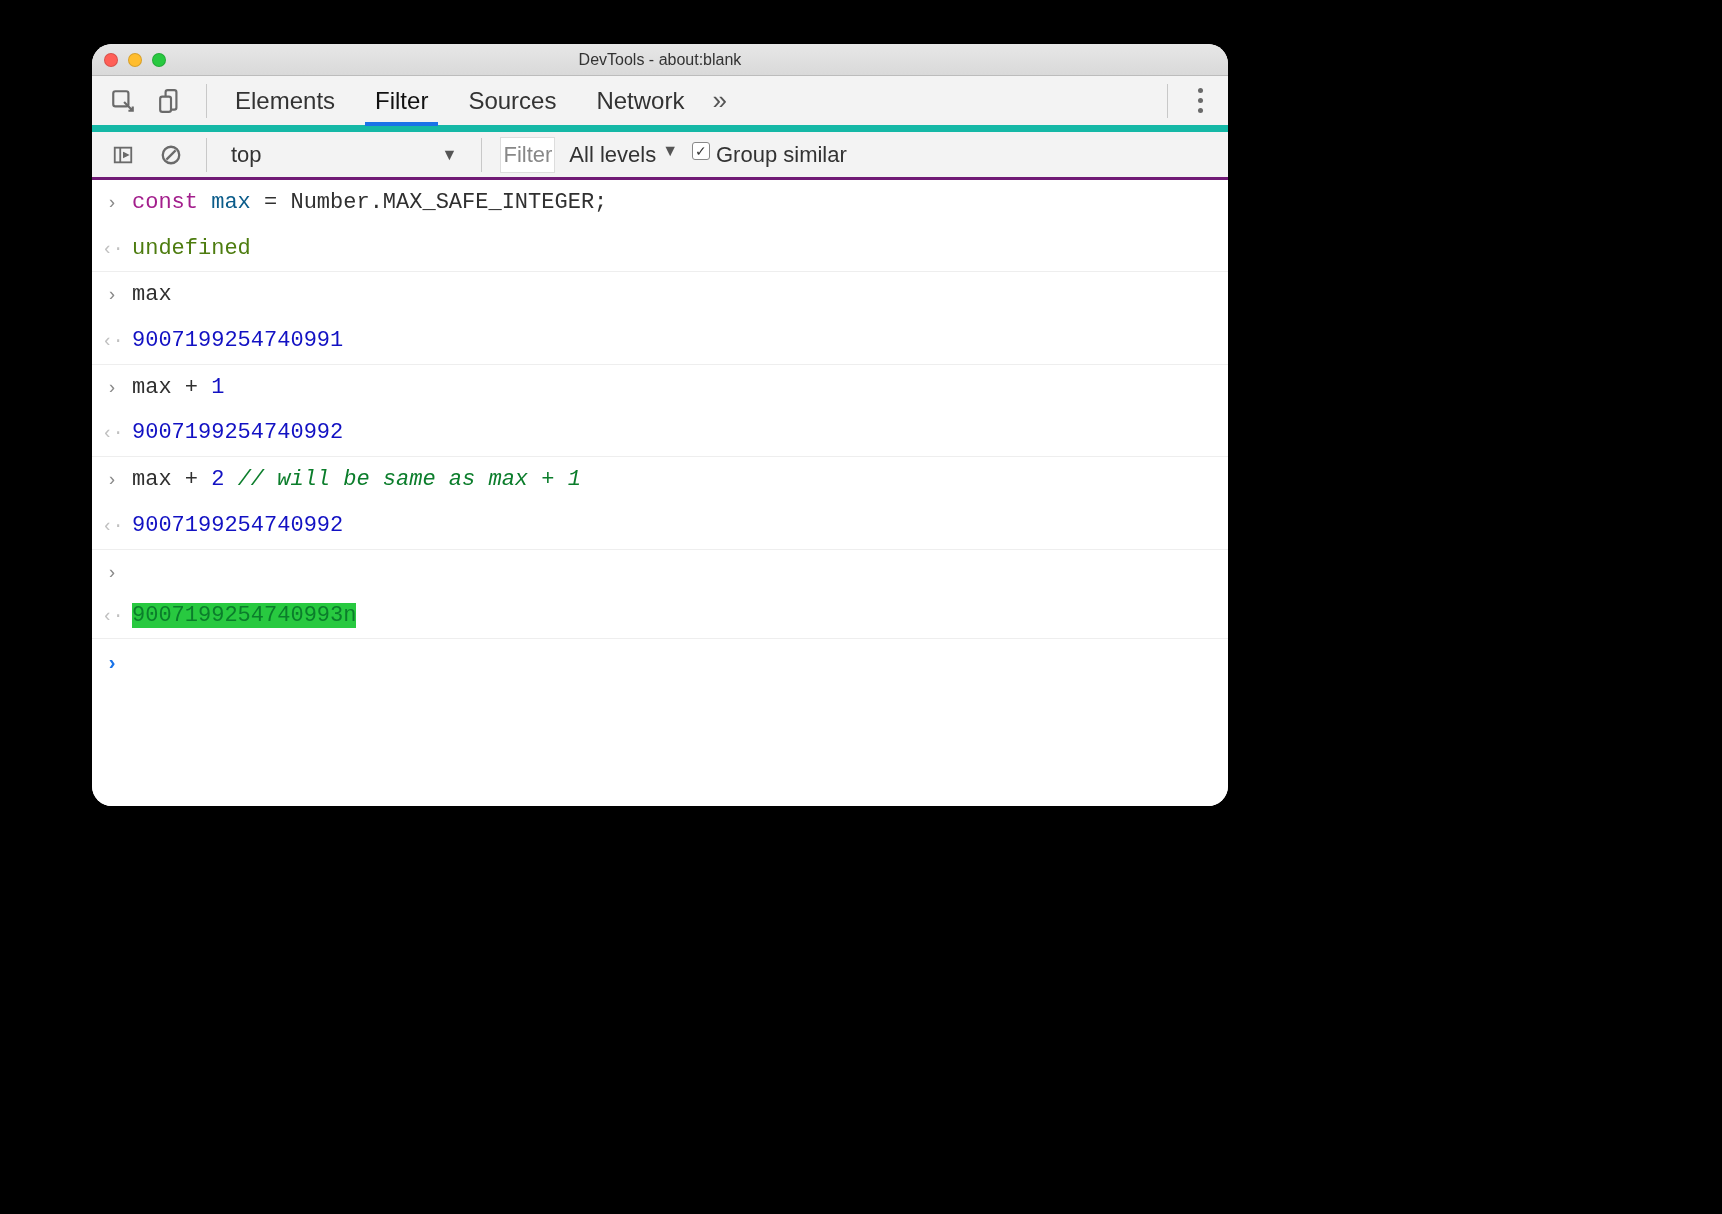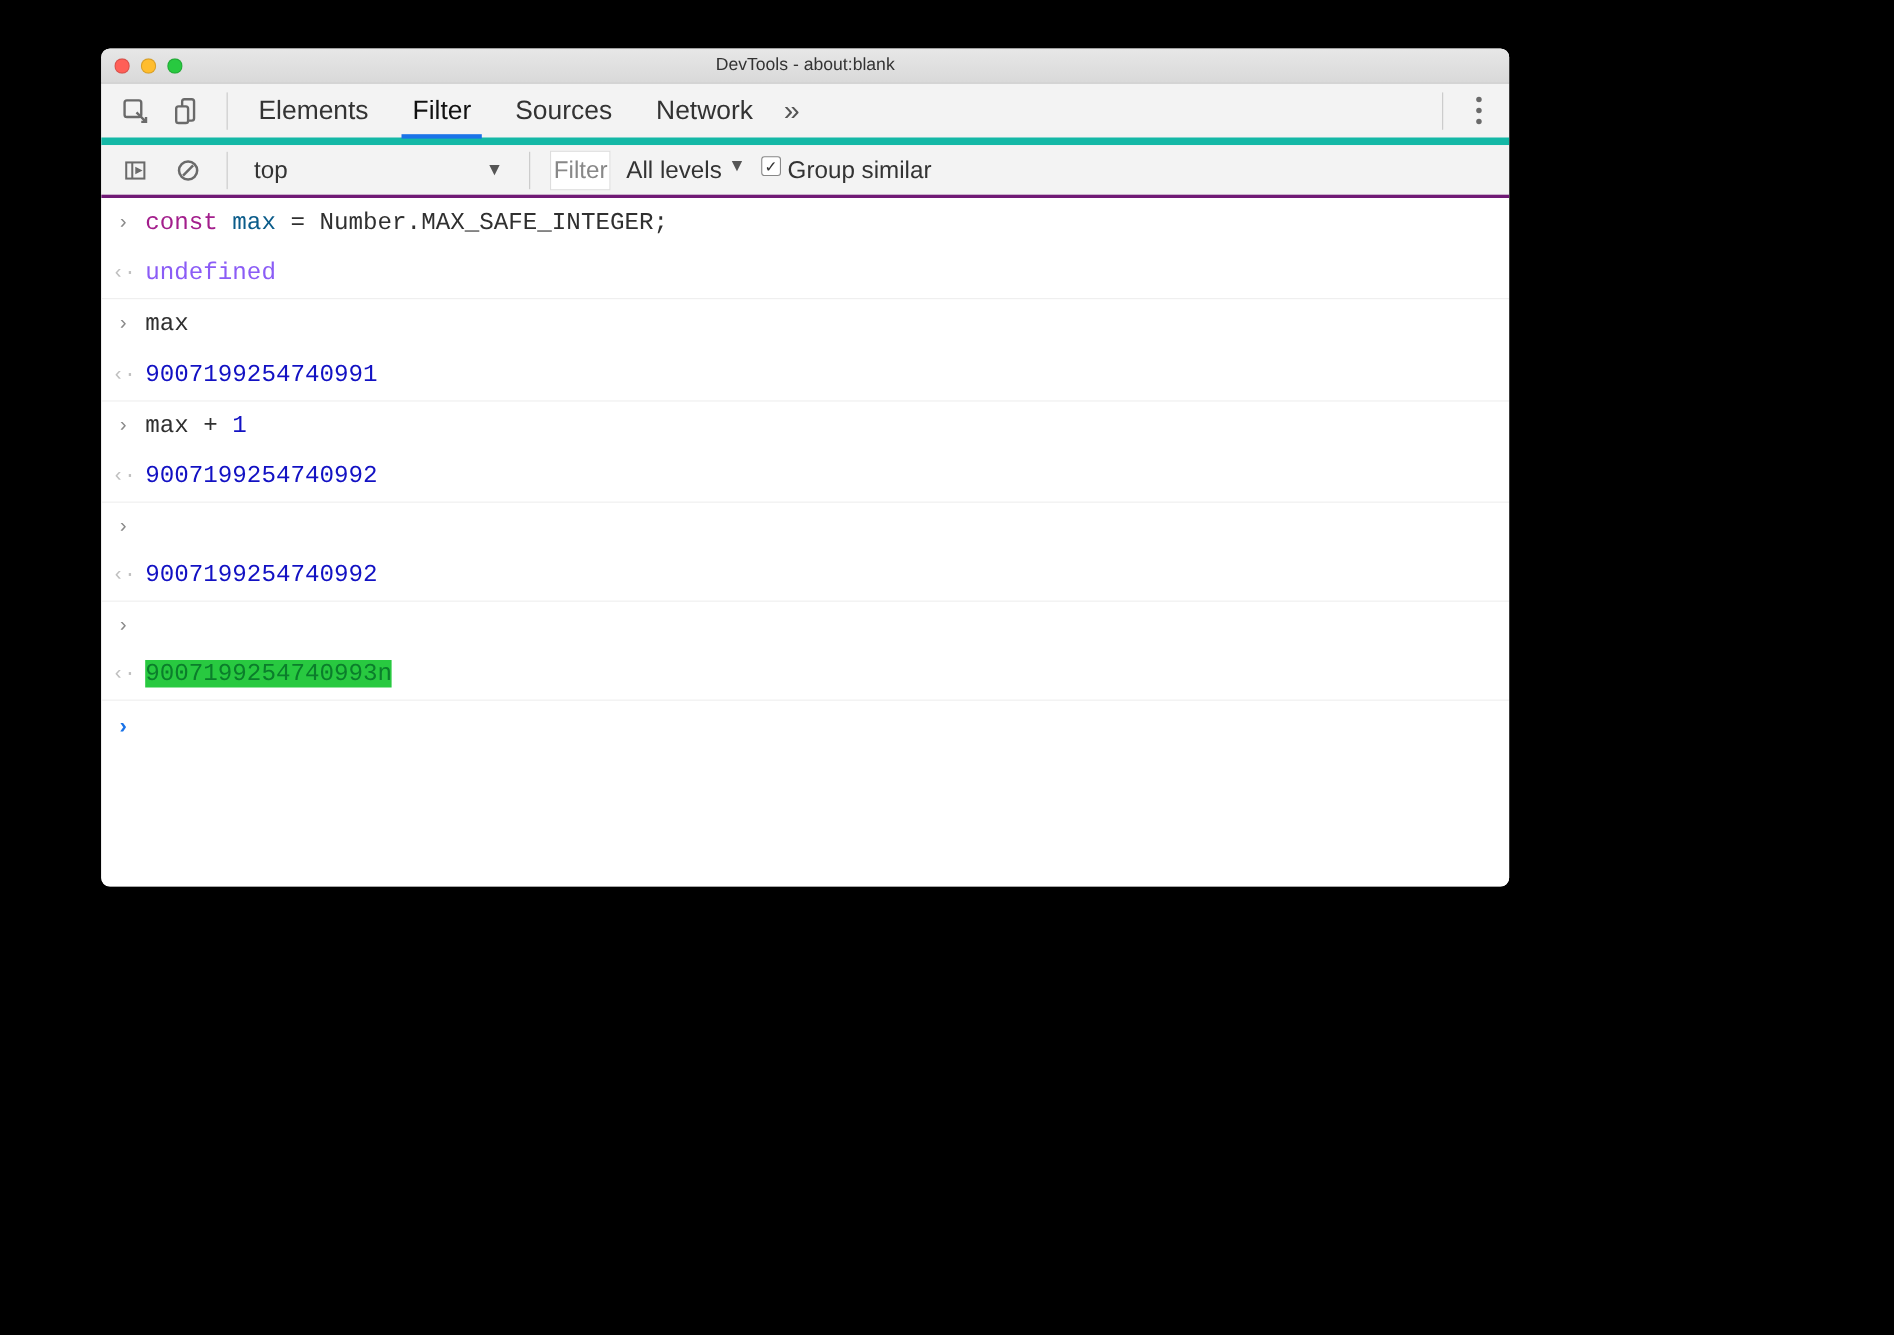--- a/index.html
+++ b/index.html
@@ -1,20 +1,20 @@
 <!DOCTYPE html>
 <html><head>
 <meta charset="utf-8">
 <style>
   * { box-sizing: border-box; margin: 0; padding: 0; }
   html, body { width: 1722px; height: 1214px; background: #000; font-family: -apple-system, "Helvetica Neue", Arial, sans-serif; }
   .stage { width: 1722px; height: 1214px; position: relative; }
   .window {
-    position: absolute; left: 92px; top: 44px; width: 1280px; height: 762px;
-    background: #fff; border-radius: 8px; box-shadow: 0 20px 60px rgba(0,0,0,.6);
+    position: absolute; left: 92px; top: 44px; width: 1136px; height: 762px;
+    background: #fff; border-radius: 20px; box-shadow: 0 20px 60px rgba(0,0,0,.6);
     overflow: hidden; display: flex; flex-direction: column;
   }
   .titlebar {
     height: 32px; background: linear-gradient(#e7e7e7,#d9d9d9);
     border-bottom: 1px solid #bcbcbc; display: flex; align-items: center; position: relative;
   }
   .traffic { display: flex; gap: 10px; margin-left: 12px; }
   .light { width: 14px; height: 14px; border-radius: 50%; border: 1px solid rgba(0,0,0,.15); }
   .red { background:#ff5f57; } .yellow { background:#ffbd2e; } .green { background:#28c940; }
   .wintitle { position:absolute; left:0; right:0; text-align:center; font-size:16px; color:#333; pointer-events:none; }
@@ -48,21 +48,21 @@
   .row { display:flex; gap:10px; padding:8px 14px 8px 10px; border-bottom:1px solid #eee; align-items:flex-start; line-height:1.35; }
   .row.noborder { border-bottom:none; }
   .arrow { width:20px; text-align:center; color:#9a9a9a; font-size:18px; padding-top:3px; flex-shrink:0; }
   .arrow.in { color:#8a8a8a; }
   .arrow.out { color:#c0c0c0; }
   .arrow.prompt { color:#1a73e8; font-size:20px; font-weight:bold; }
   .code { white-space:pre; }
   .kw { color:#a31e8c; } 
   .ident { color:#0b5c8a; }
   .num { color:#1211c3; }
-  .undef { color:#8b5cf6; }
+  .undef { color:#4d7c0f; }
   .text { color:#303030; }
   .comment { color:#0b7d2b; font-style:italic; }
   .op { color:#303030; }
   .green { color:#0b7d2b; }
 </style>
 </head>
 <body>
 
 <div class="stage">
   <div class="window">
@@ -156,20 +156,21 @@
         <div class="row noborder">
           <div class="arrow in">›</div>
           <div class="code"><span class="text">max </span><span class="op">+</span><span class="op"> </span><span class="num">1</span></div>
         </div>
         <div class="row">
           <div class="arrow out">‹·</div>
           <div class="code"><span class="num">9007199254740992</span></div>
         </div>
         <div class="row noborder">
           <div class="arrow in">›</div>
+          <div class="code"><span class="text">max </span><span class="op">+</span><span class="op"> </span><span class="num">2</span><span class="op"> </span><span class="comment">// will be same as max + 1</span></div>
         </div>
         <div class="row">
           <div class="arrow out">‹·</div>
           <div class="code"><span class="num">9007199254740992</span></div>
         </div>
         <div class="row noborder">
           <div class="arrow in">›</div>
         </div>
         <div class="row">
           <div class="arrow out">‹·</div>

